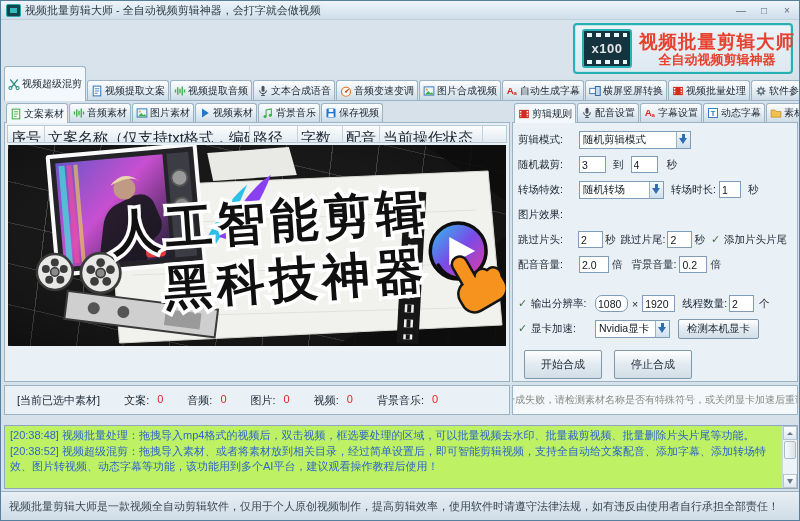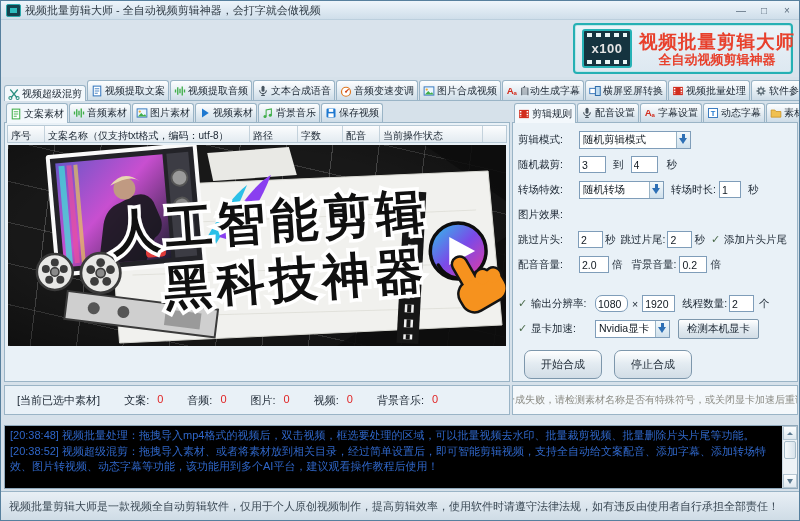--- a/index.html
+++ b/index.html
@@ -48,41 +48,41 @@
   .brand-text { flex:1; display:flex; flex-direction:column; align-items:center; }
   .brand-title { color:#e8402c; font-weight:bold; font-size:18.5px; line-height:21px; letter-spacing:1px; white-space:nowrap; }
   .brand-sub { color:#e8402c; font-weight:bold; font-size:13px; line-height:15px; white-space:nowrap; }
   
   .tab {
     display:flex; align-items:center; gap:2px; padding:0 3px;
     font-size:10px; color:#1c2733; white-space:nowrap; height:20px;
     background:linear-gradient(#fdfeff,#dce7ef 70%,#cedce7);
     border:1px solid #9ab4c6; border-bottom:none; border-radius:3px 3px 0 0;
   }
-  .tab.active { background:#f3f8fc; height:16px; margin-bottom:-1px; position:relative; z-index:3; }
+  .tab.active { background:#f3f8fc; height:35px; margin-bottom:-1px; position:relative; z-index:3; }
   .ticon svg { width:12px; height:12px; display:block; }
   .maintabs {
     position:absolute; top:79px; left:3px; right:0; height:21px;
     display:flex; gap:1px; border-bottom:1px solid #9ab4c6; align-items:flex-end;
   }
   
   .left-panel  { position:absolute; left:3px;  top:101px; width:506px; height:280px; }
   .right-panel { position:absolute; left:511px; top:101px; width:286px; height:280px; }
   .paneltabs { height:20px; display:flex; gap:1px; padding-left:2px; position:relative; z-index:2; align-items:flex-end; }
   .paneltabs .tab { height:19px; font-size:10px; }
   .paneltabs .tab.active { height:20px; }
   .panelbox {
     position:absolute; top:20px; left:0; right:0; bottom:0;
     border:1px solid #9ab4c6; background:#e9f1f7;
   }
   
   .table-head {
     display:flex; height:18px; margin:2px 2px 0 2px;
     border:1px solid #b7c9d6; background:linear-gradient(#fcfdfe,#e3ebf1);
-    font-size:10px; color:#1c2733; overflow:hidden;
+    font-size:15px; color:#1c2733; overflow:hidden;
   }
   .th { border-right:1px solid #c4d2dc; padding:3px 3px 0 3px; white-space:nowrap; overflow:hidden; }
   
   .banner {
     position:absolute; left:3px; right:3px; top:22px; height:201px;
     background:#181818; overflow:hidden;
   }
   .banner::before {
     content:""; position:absolute; inset:0;
     background-image:
@@ -133,25 +133,25 @@
   .combo .cbtn {
     position:absolute; right:0; top:0; bottom:0; width:14px;
     background:linear-gradient(#f3f9fc,#cfe0ec); border-left:1px solid #9ab4c6;
     display:flex; align-items:center; justify-content:center;
   }
   .arr { position:relative; width:9px; height:11px; }
   .arr::before { content:""; position:absolute; left:3px; top:0; width:3px; height:5px; background:#2d6fb5; }
   .arr::after { content:""; position:absolute; left:0; top:4px; border:4.5px solid transparent; border-top:6px solid #2d6fb5; }
   .chk { color:#4a6a4a; font-weight:bold; font-size:11px; width:11px; flex:0 0 auto; }
   .synth-row { margin-top:6px; display:flex; gap:12px; padding-left:6px; }
-  .synth-row .btn { padding:6px 16px; font-size:11px;border-radius:7px; }
+  .synth-row .btn { padding:6px 16px; font-size:11px; }
   
   .log-area {
     position:absolute; left:3px; top:424px; width:794px; height:64px;
-    background:#000000; border:1px solid #8fa8bb;
+    background:#bef264; border:1px solid #8fa8bb;
     font-size:11px; color:#2f66c8; line-height:15.5px;
     padding:2px 18px 2px 5px; overflow:hidden;
   }
   .log-scroll {
     position:absolute; right:0; top:0; bottom:0; width:15px;
     background:#eef3f7; border-left:1px solid #cdd9e2;
   }
   .sarrow { position:absolute; left:0; right:0; height:14px; background:linear-gradient(#fbfdfe,#dfe8ef); border:1px solid #b5c6d2; display:flex; align-items:center; justify-content:center; }
   .sarrow.up { top:0; } .sarrow.down { bottom:0; }
   .tri-up { width:0; height:0; border:3.5px solid transparent; border-bottom:5px solid #5d7popup; border-bottom-color:#5d7b92; margin-top:-3px;}

